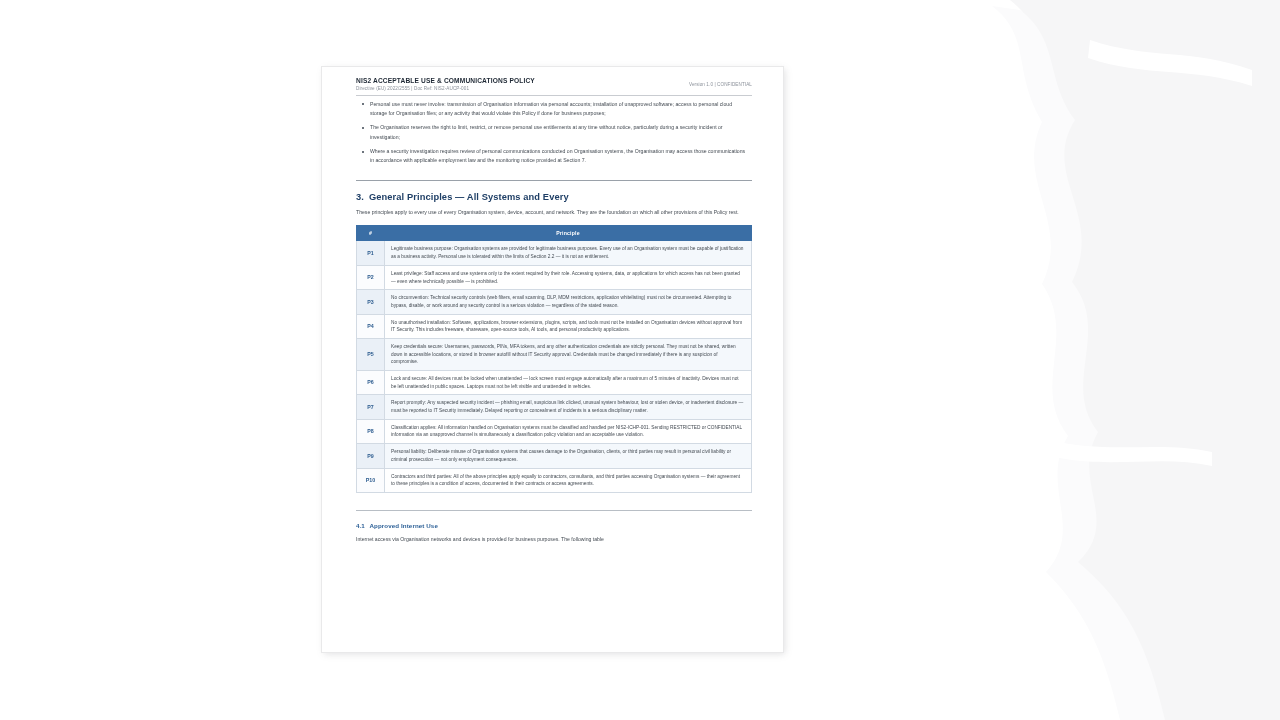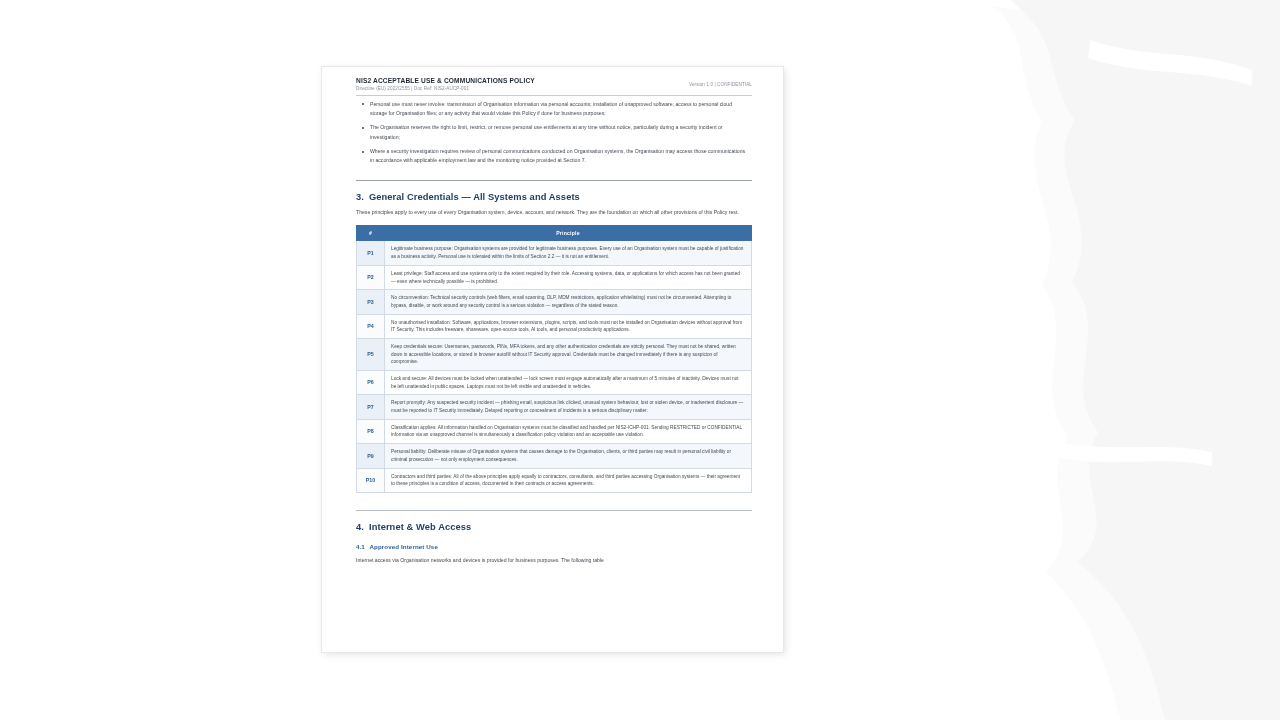--- a/index.html
+++ b/index.html
@@ -213,21 +213,21 @@
 
       <ul class="bullet-list">
         <li>Personal use must never involve: transmission of Organisation information via personal accounts; installation of unapproved software; access to personal cloud storage for Organisation files; or any activity that would violate this Policy if done for business purposes;</li>
         <li>The Organisation reserves the right to limit, restrict, or remove personal use entitlements at any time without notice, particularly during a security incident or investigation;</li>
         <li>Where a security investigation requires review of personal communications conducted on Organisation systems, the Organisation may access those communications in accordance with applicable employment law and the monitoring notice provided at Section 7.</li>
       </ul>
 
       <hr class="rule">
 
       <h2 class="section">
-        <span class="num">3.</span><span>General Credentials — All Systems and Assets</span>
+        <span class="num">3.</span><span>General Principles — All Systems and Every</span>
       </h2>
 
       <p class="lead">These principles apply to every use of every Organisation system, device, account, and network. They are the foundation on which all other provisions of this Policy rest.</p>
 
       <table class="principles">
         <thead>
           <tr>
             <th class="col-num">#</th>
             <th>Principle</th>
           </tr>
@@ -271,23 +271,20 @@
           </tr>
           <tr class="plain">
             <td class="num">P10</td>
             <td class="desc">Contractors and third parties: All of the above principles apply equally to contractors, consultants, and third parties accessing Organisation systems — their agreement to these principles is a condition of access, documented in their contracts or access agreements.</td>
           </tr>
         </tbody>
       </table>
 
       <hr class="rule thin">
 
-      <h2 class="section">
-        <span class="num">4.</span><span>Internet &amp; Web Access</span>
-      </h2>
 
       <h3 class="subsection">
         <span class="num">4.1</span>
         <span>Approved Internet Use</span>
       </h3>
 
       <p class="tail">Internet access via Organisation networks and devices is provided for business purposes. The following table</p>
 
     </div>
   </div>

